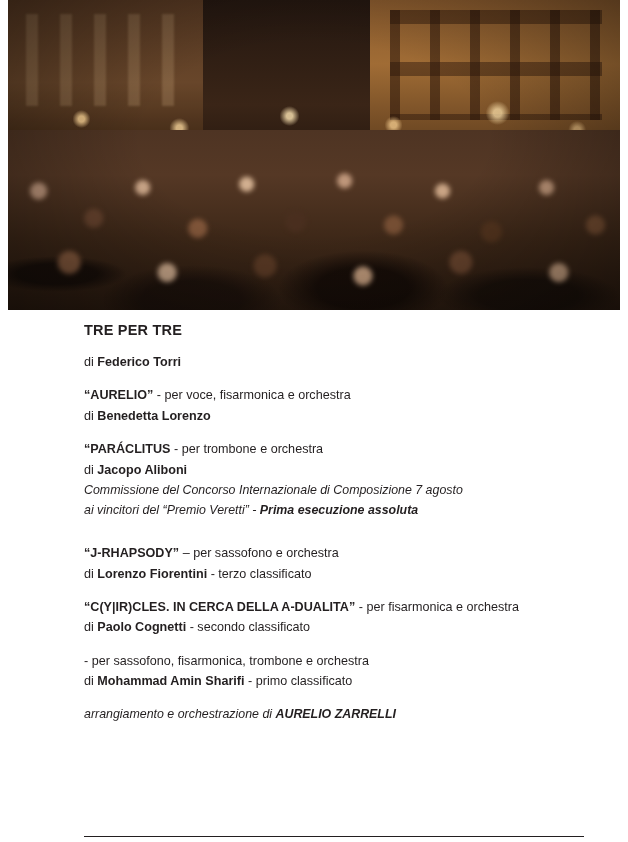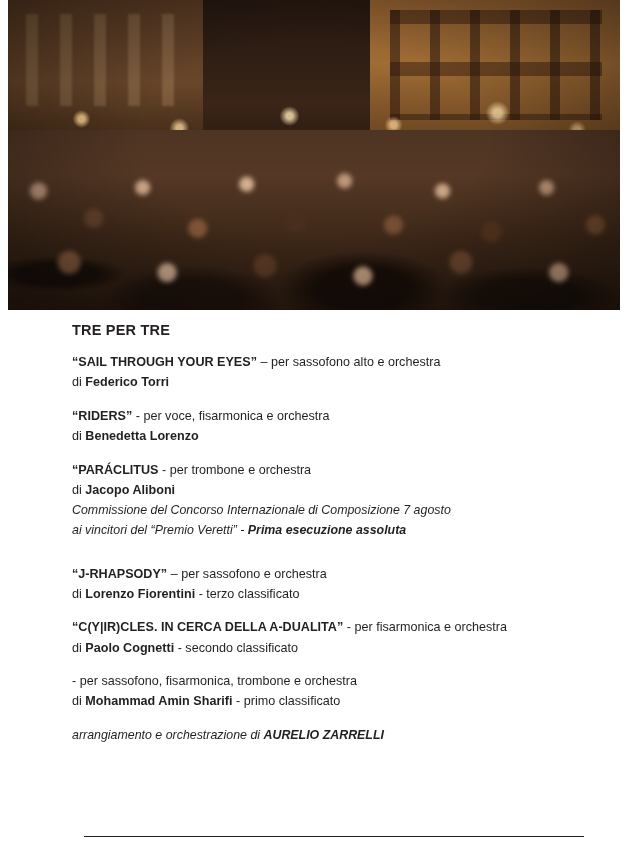--- a/index.html
+++ b/index.html
@@ -113,21 +113,21 @@
   }
   .photo .vignette {
     position: absolute;
     inset: 0;
     background: radial-gradient(ellipse at 50% 45%, rgba(0,0,0,0) 40%, rgba(0,0,0,.45) 100%);
   }
 
   
   .content {
     position: absolute;
-    left: 72px;
+    left: 84px;
     top: 322px;
     width: 500px;
   }
   .section-title {
     font-size: 14.5px;
     font-weight: bold;
     letter-spacing: .2px;
     margin: 0 0 14px 0;
   }
   .section-title.big {
@@ -170,30 +170,27 @@
   <div class="crowd"></div>
   <div class="vignette"></div>
 </div>
 
 <div class="content">
 
   <div class="section-title">TRE PER TRE</div>
 
   <div class="entry">
     <div class="line">
-      <span class="b">“SAIL THROUGH YOUR EYES”</span><span> – per sassofono alto e orchestra</span>
-    </div>
-    <div class="line">
       <span>di </span><span class="b">Federico Torri</span><span></span>
     </div>
   </div>
 
   <div class="entry">
     <div class="line">
-      <span class="b">“RIDERS”</span><span> - per voce, fisarmonica e orchestra</span>
+      <span class="b">“AURELIO”</span><span> - per voce, fisarmonica e orchestra</span>
     </div>
     <div class="line">
       <span>di </span><span class="b">Benedetta Lorenzo</span><span></span>
     </div>
   </div>
 
   <div class="entry">
     <div class="line">
       <span class="b">“PARÁCLITUS</span><span> - per trombone e orchestra</span>
     </div>

